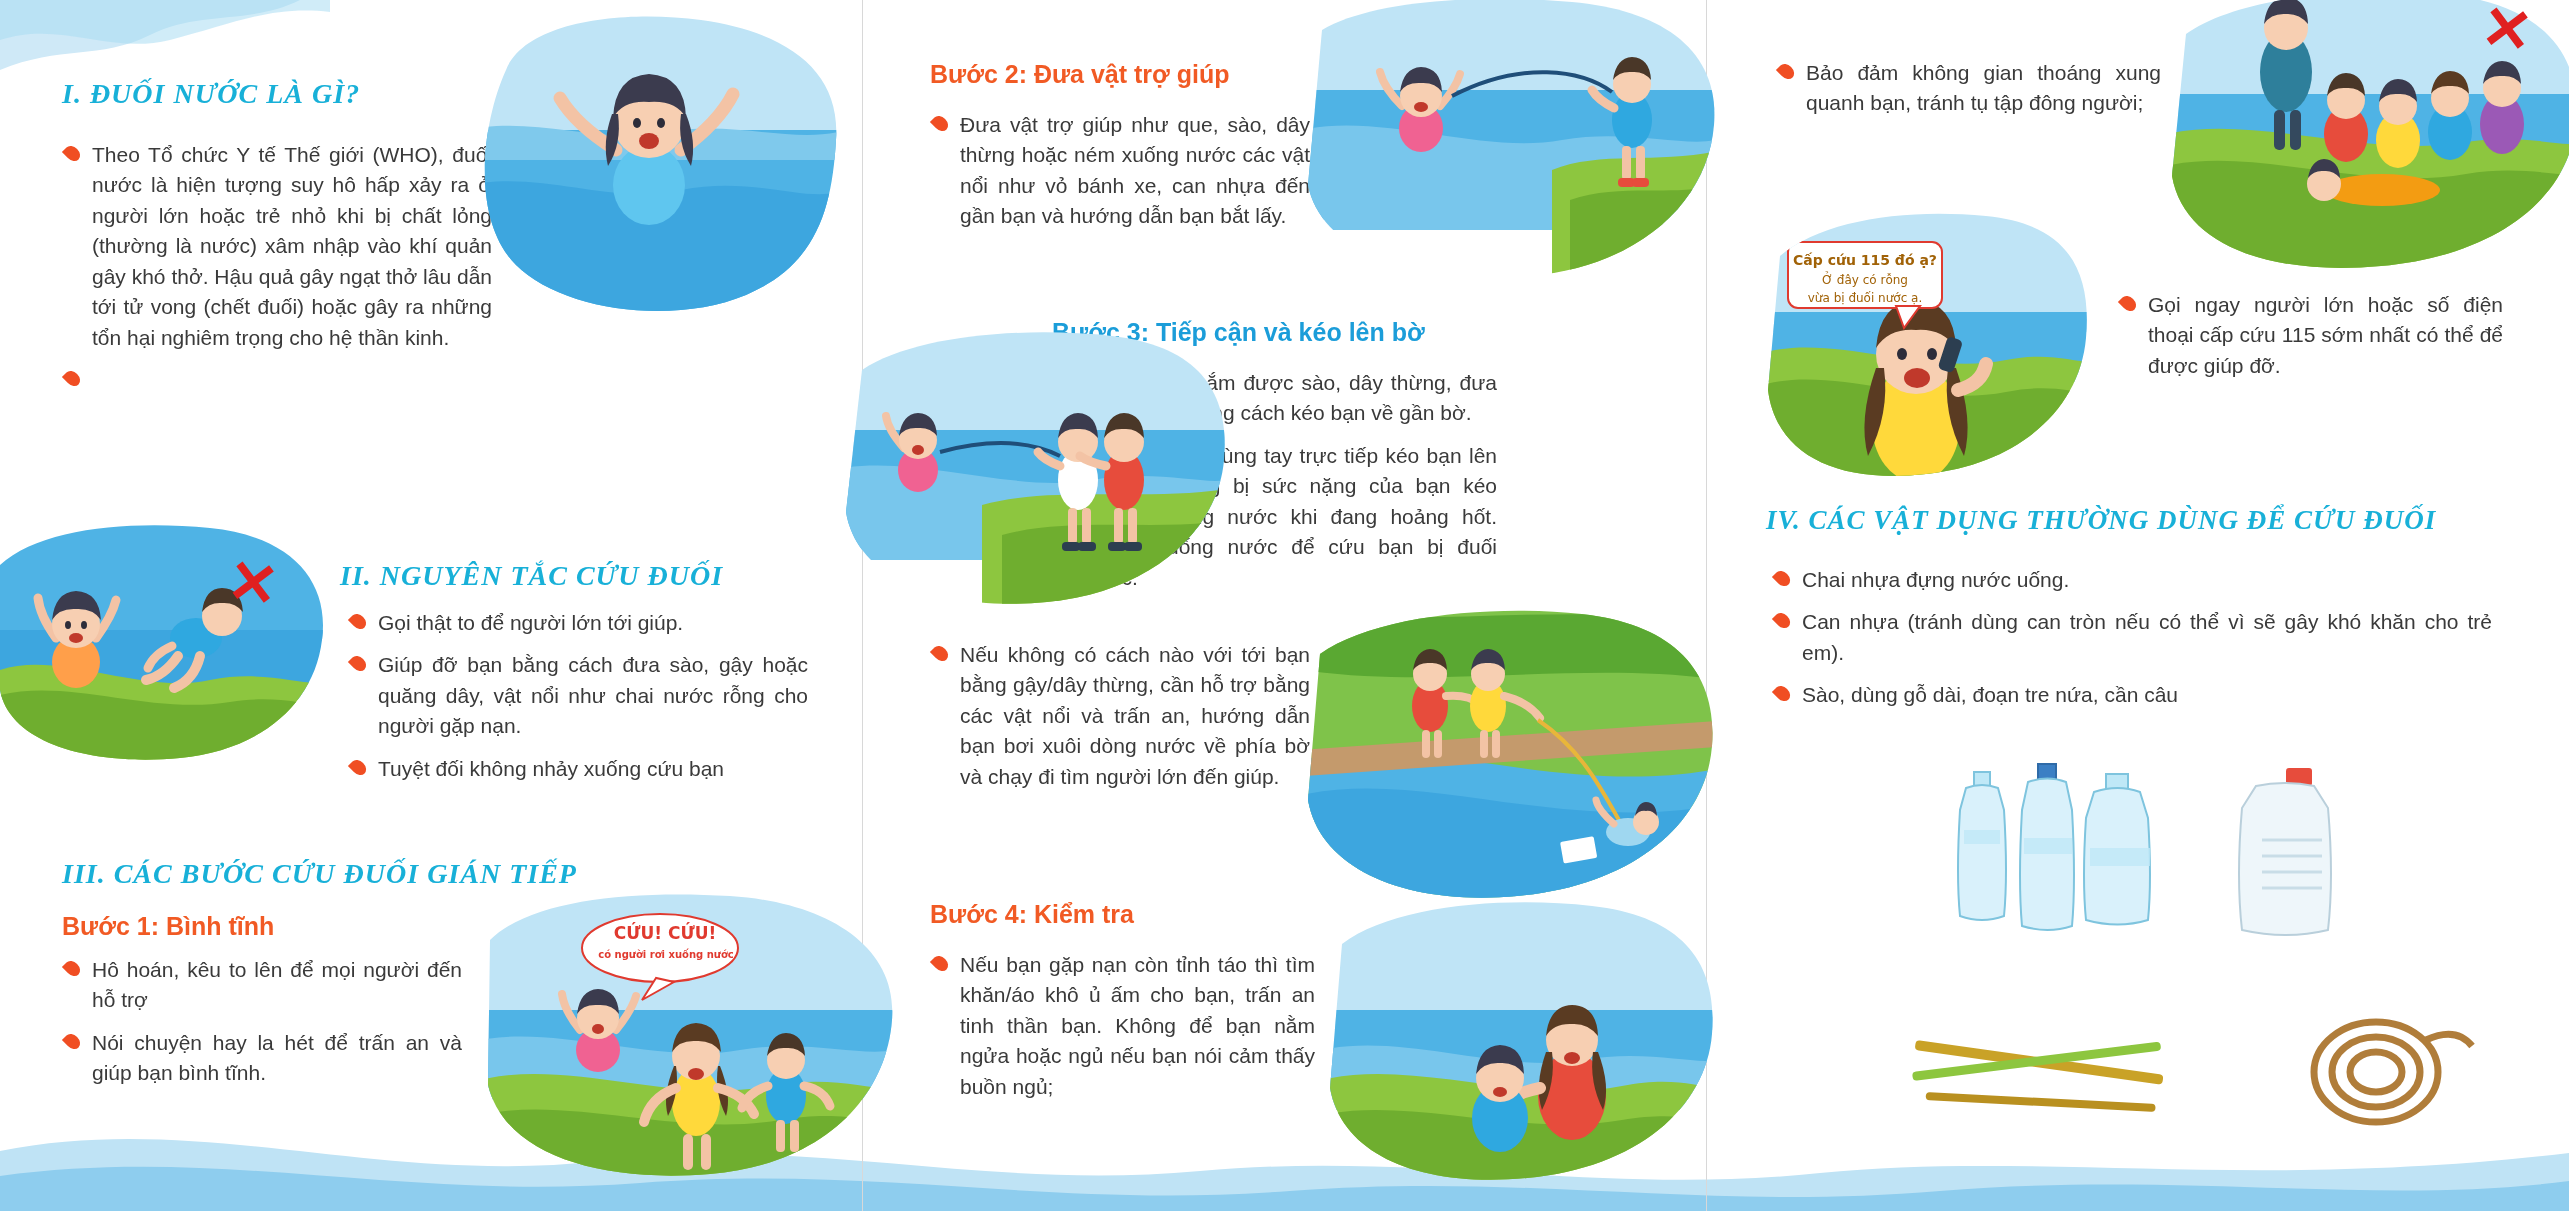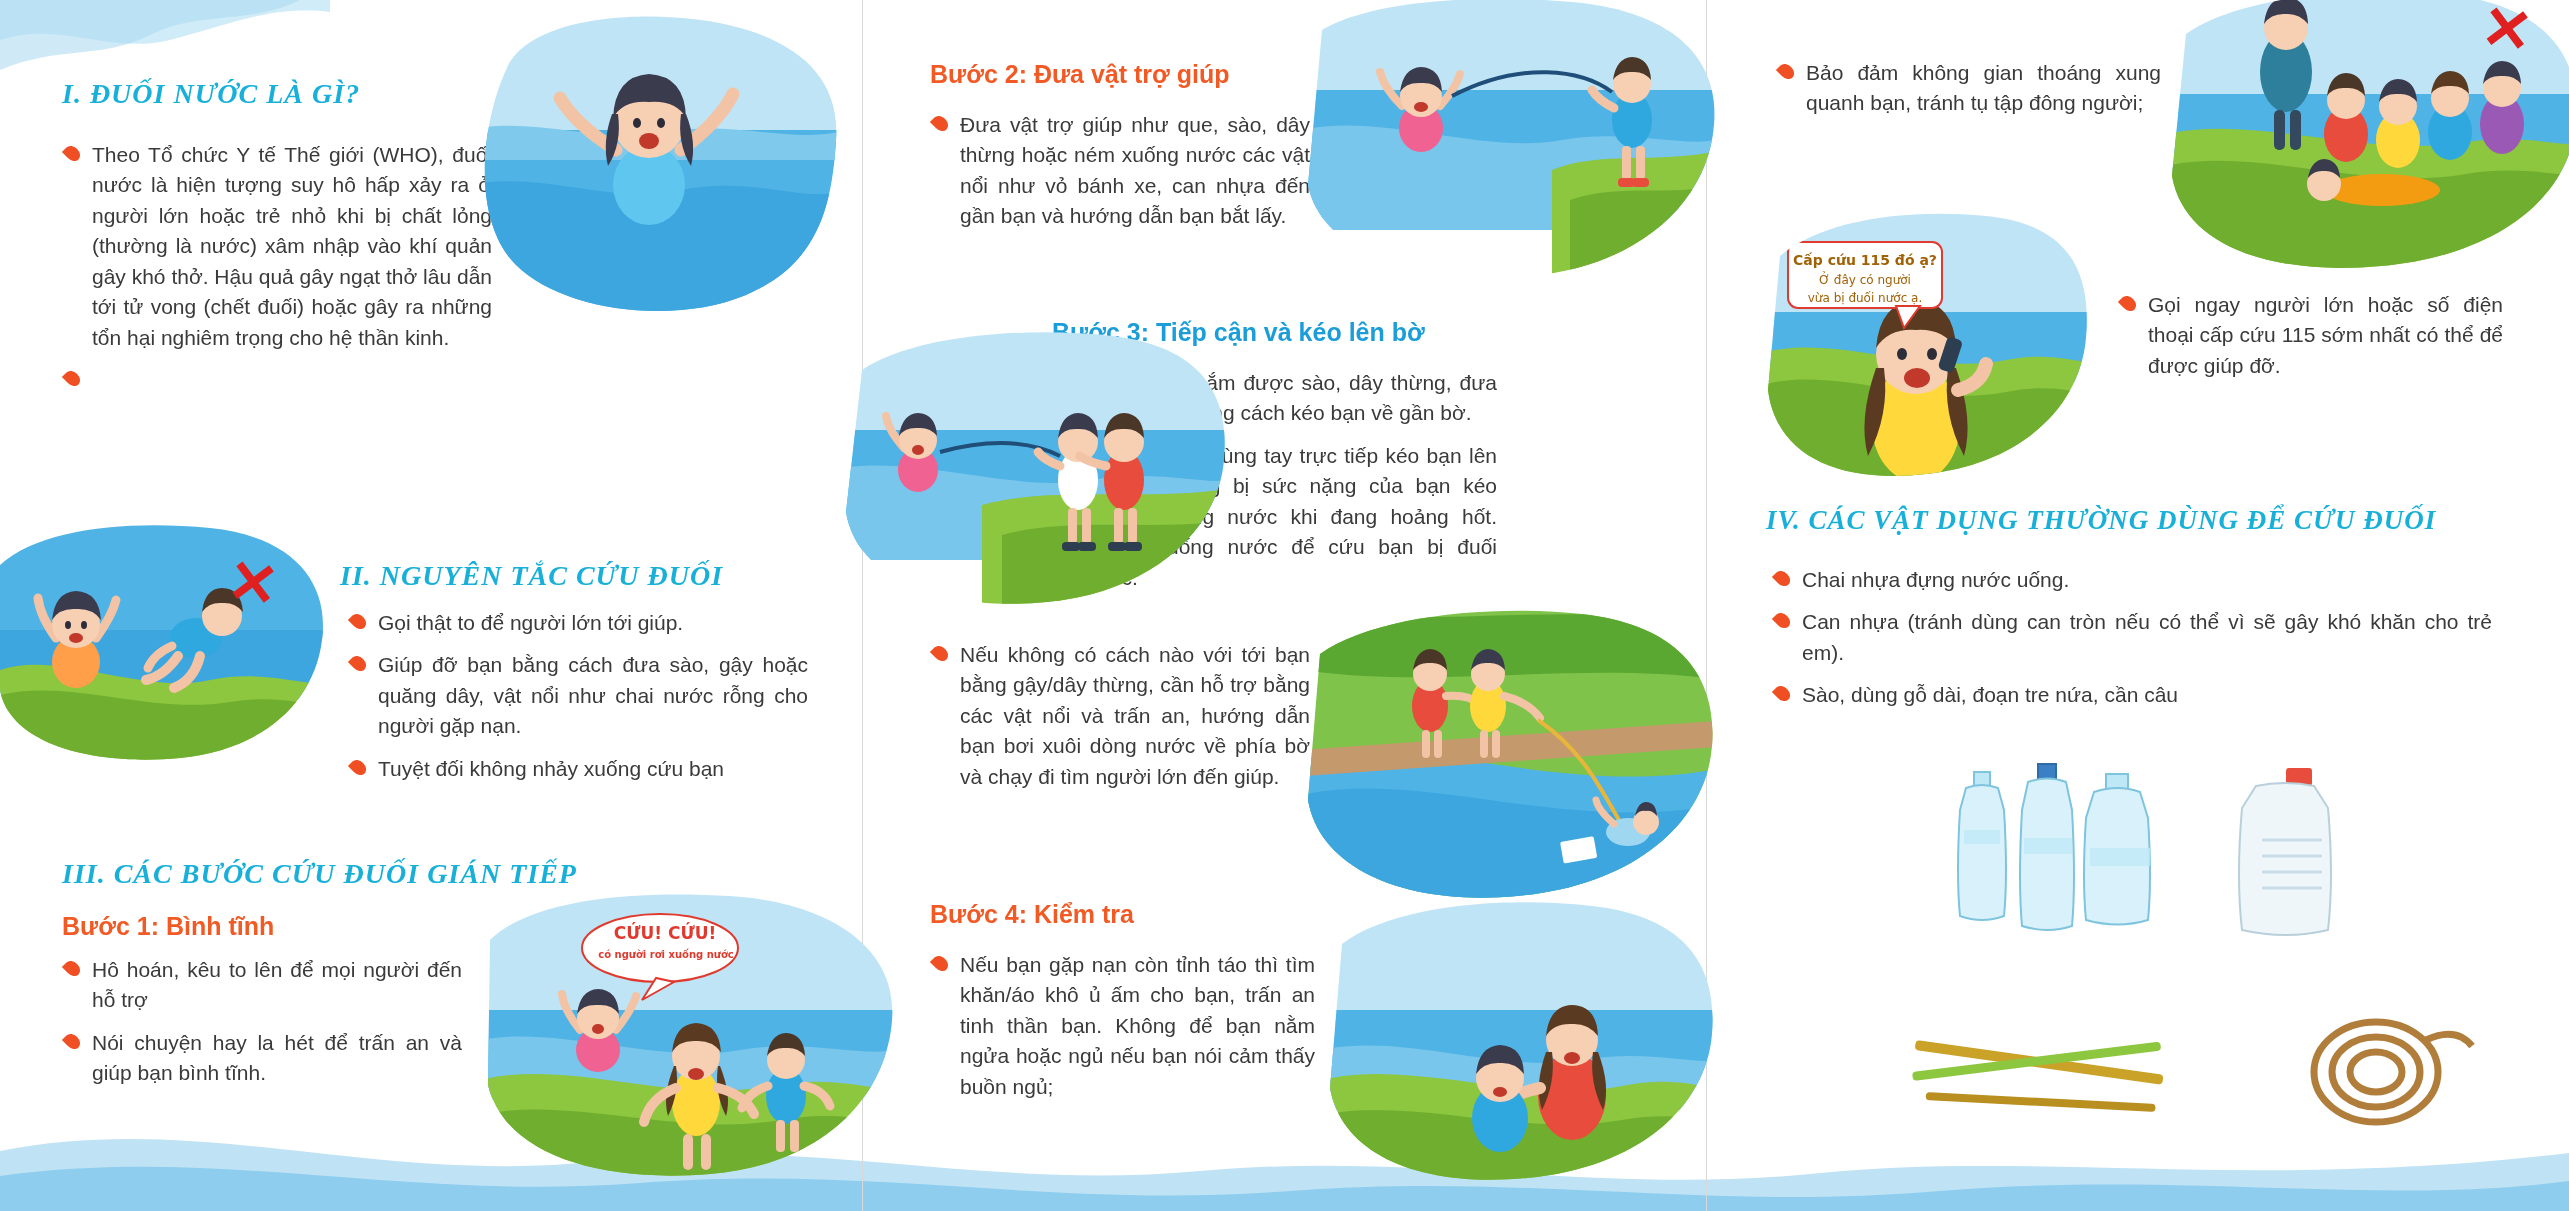--- a/index.html
+++ b/index.html
@@ -537,21 +537,21 @@
         </g>
 
         <g>
           <rect x="22" y="30" width="154" height="66" rx="10" fill="#ffffff" stroke="#e03a2f" stroke-width="2"></rect>
           <path d="M130,94 l8,22 l16,-22 Z" fill="#ffffff" stroke="#e03a2f" stroke-width="2"></path>
         </g>
       </g>
     </svg>
     <div style="position:absolute;left:26px;top:38px;width:146px;text-align:center;font-family:'DejaVu Sans',sans-serif;color:#a16207;font-size:14px;font-weight:bold;line-height:1.5;">
       <div>Cấp cứu 115 đó ạ?</div>
-      <div style="font-size:12px;font-weight:normal;">Ở đây có người</div>
+      <div style="font-size:12px;font-weight:normal;">Ở đây có rỗng</div>
       <div style="font-size:12px;font-weight:normal;">vừa bị đuối nước ạ.</div>
     </div>
   </div>
 
   <ul class="bul" style="position:absolute;left:412px;top:290px;width:385px;">
     <li><span class="drop"></span><span>Gọi ngay người lớn hoặc số điện thoại cấp cứu 115 sớm nhất có thể để được giúp đỡ.</span></li>
   </ul>
 
   <div class="h-main" style="position:absolute;left:60px;top:505px;width:800px;font-size:27px;">IV. CÁC VẬT DỤNG THƯỜNG DÙNG ĐỂ CỨU ĐUỐI</div>
 

